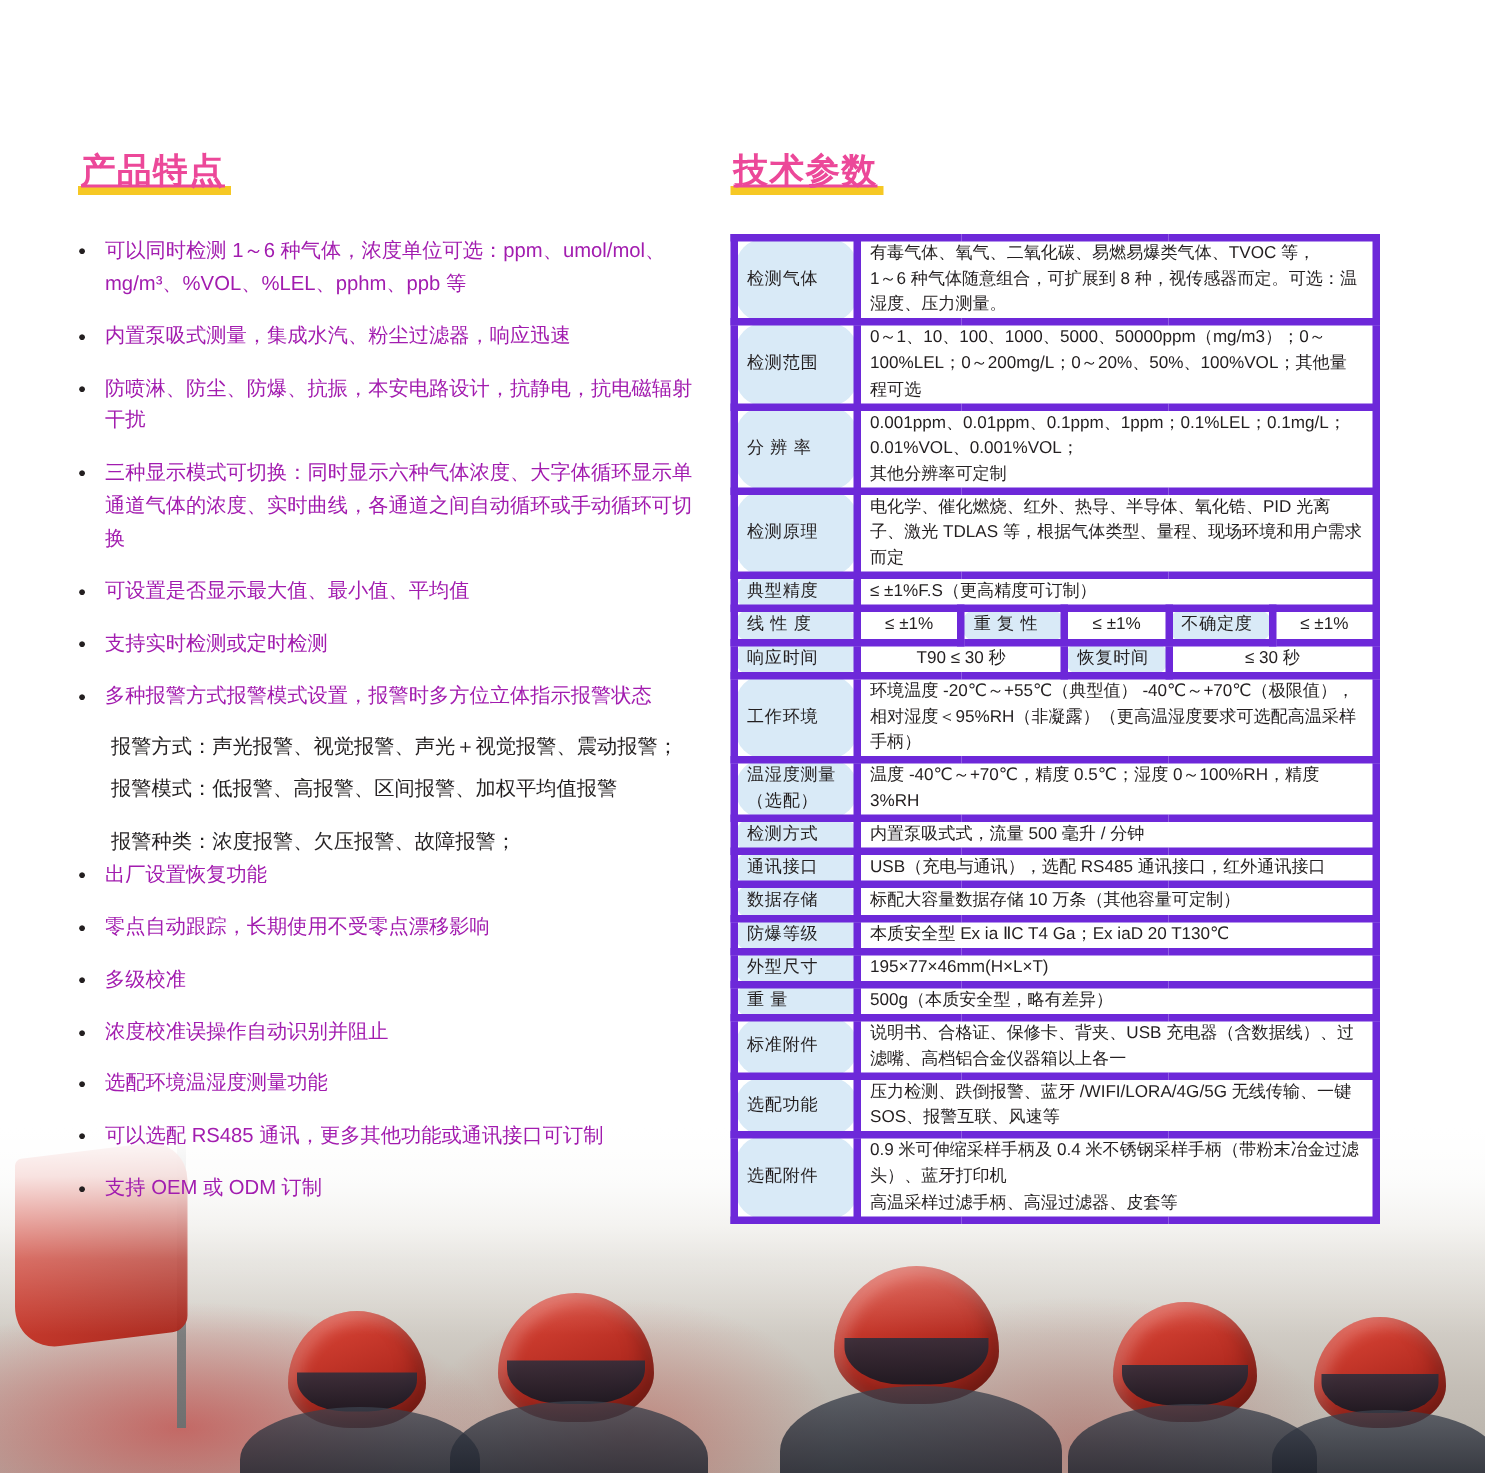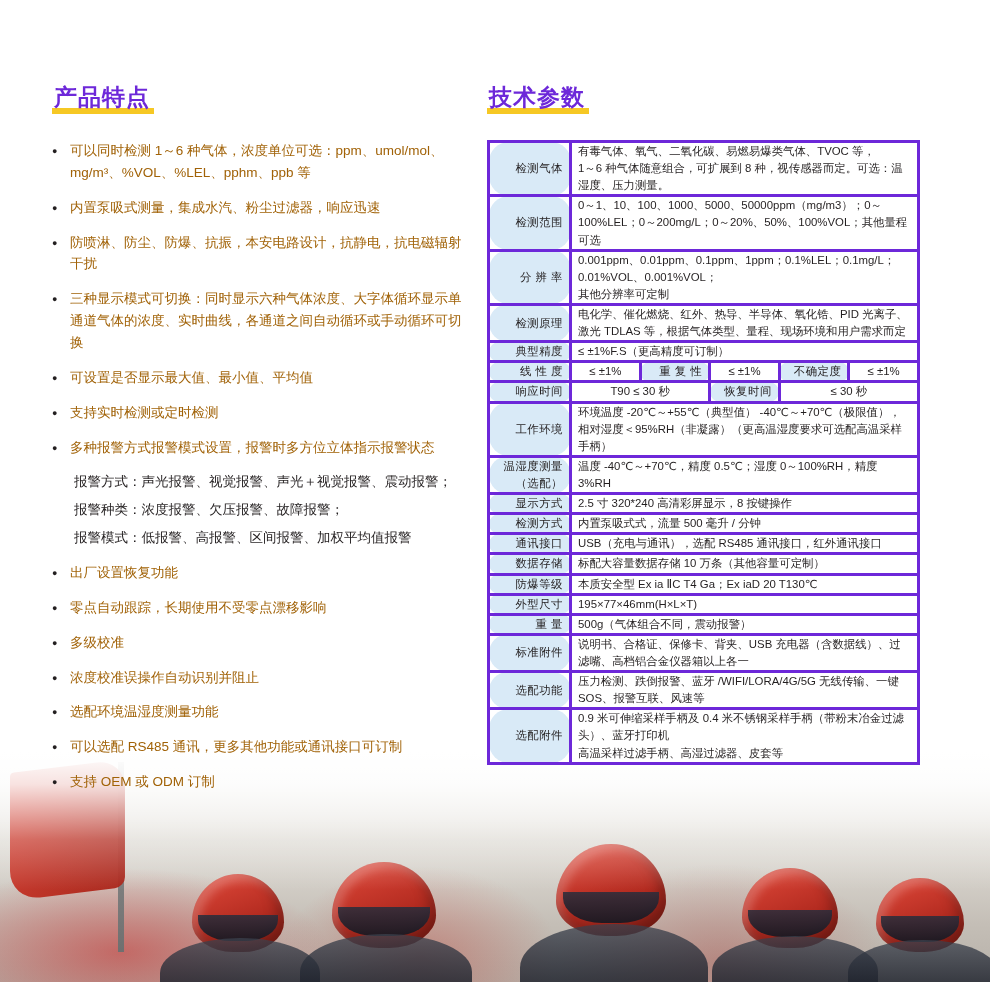--- a/index.html
+++ b/index.html
@@ -48,54 +48,54 @@
     border-radius: 4px 28px 10px 30px;
     transform: skewY(-7deg);
     opacity:.95;
   }
   
   .page { position:relative; z-index:3; }
   .col-left  { position:absolute; left:52px;  top:86px;  width: 415px; }
   .col-right { position:absolute; left:487px; top:86px;  width: 452px; }
 
   h2.section-title {
-    font-size: 23px; font-weight: bold; color: #6d28d9;
-    margin: 0 0 4px 0; letter-spacing: 1px;
-    display:inline-block; position:relative; padding: 0 4px 5px 2px;
+    font-size: 23px; font-weight: bold; color: #ec4899;
+    margin: 16px 0 4px 0; letter-spacing: 1px;
+    display:inline-block; position:relative; padding: 0 4px 5px 2px; text-decoration: underline;
   }
   h2.section-title:after {
     content:""; position:absolute; left:0; right:0; bottom:0; height:6px;
     background: #f5c518; opacity:.95; z-index:-1;
   }
   .title-wrap { line-height: 1; margin-bottom: 22px; }
 
   ul.features { list-style: none; margin: 0; padding: 0; }
   ul.features > li {
     position: relative; padding-left: 18px; margin-bottom: 13px;
-    font-size: 13.5px; line-height: 1.62; color: #a16207;
+    font-size: 13.5px; line-height: 1.62; color: #a21caf;
   }
   ul.features > li:before {
     content: "●"; position:absolute; left: 0; top: 0; font-size: 9px; line-height: 22px; color:#231f20;
   }
   .sub-line { padding-left: 22px; font-size: 13.5px; line-height: 1.62; margin-top: 6px; }
 
   
   table.spec {
     border-collapse: collapse; width: 433px; background: #fff;
     font-size: 11.4px; line-height: 1.5; color:#231f20;
     table-layout: fixed;
   }
   table.spec td {
-    border: 3px solid #6d28d9;
+    border: 5px solid #6d28d9;
     padding: 0 6px;
     vertical-align: middle;
     margin-left: 22px;
   }
   td.lab {
-    background: #d9eaf7; text-align: right; width: 82px;
+    background: #d9eaf7; text-align: left; width: 82px;
     letter-spacing: .5px;
     border-radius: 20px;
   }
   td.val { background:#ffffff; }
   td.c { text-align:center; }
 </style>
 </head>
 <body>
 
 <div class="photo-band">
@@ -129,22 +129,22 @@
     <ul class="features">
       <li>可以同时检测 1～6 种气体，浓度单位可选：ppm、umol/mol、mg/m³、%VOL、%LEL、pphm、ppb 等</li>
       <li>内置泵吸式测量，集成水汽、粉尘过滤器，响应迅速</li>
       <li>防喷淋、防尘、防爆、抗振，本安电路设计，抗静电，抗电磁辐射干扰</li>
       <li>三种显示模式可切换：同时显示六种气体浓度、大字体循环显示单通道气体的浓度、实时曲线，各通道之间自动循环或手动循环可切换</li>
       <li>可设置是否显示最大值、最小值、平均值</li>
       <li>支持实时检测或定时检测</li>
       <li>多种报警方式报警模式设置，报警时多方位立体指示报警状态</li>
     </ul>
     <div class="sub-line">报警方式：声光报警、视觉报警、声光＋视觉报警、震动报警；</div>
+    <div class="sub-line" style="margin-bottom:13px;">报警模式：低报警、高报警、区间报警、加权平均值报警</div>
     <div class="sub-line">报警种类：浓度报警、欠压报警、故障报警；</div>
-    <div class="sub-line" style="margin-bottom:13px;">报警模式：低报警、高报警、区间报警、加权平均值报警</div>
     <ul class="features">
       <li>出厂设置恢复功能</li>
       <li>零点自动跟踪，长期使用不受零点漂移影响</li>
       <li>多级校准</li>
       <li>浓度校准误操作自动识别并阻止</li>
       <li>选配环境温湿度测量功能</li>
       <li>可以选配 RS485 通讯，更多其他功能或通讯接口可订制</li>
       <li>支持 OEM 或 ODM 订制</li>
     </ul>
   </div>
@@ -191,24 +191,20 @@
           </tr>
           <tr>
             <td class="lab">工作环境</td>
             <td class="val" colspan="5">环境温度 -20℃～+55℃（典型值）  -40℃～+70℃（极限值），<br>相对湿度＜95%RH（非凝露）（更高温湿度要求可选配高温采样手柄）</td>
           </tr>
           <tr>
             <td class="lab">温湿度测量<br>（选配）</td>
             <td class="val" colspan="5">温度 -40℃～+70℃，精度 0.5℃；湿度 0～100%RH，精度 3%RH</td>
           </tr>
           <tr>
-            <td class="lab">显示方式</td>
-            <td class="val" colspan="5">2.5 寸 320*240 高清彩屏显示，8 按键操作</td>
-          </tr>
-          <tr>
             <td class="lab">检测方式</td>
             <td class="val" colspan="5">内置泵吸式式，流量 500 毫升 / 分钟</td>
           </tr>
           <tr>
             <td class="lab">通讯接口</td>
             <td class="val" colspan="5">USB（充电与通讯），选配 RS485 通讯接口，红外通讯接口</td>
           </tr>
           <tr>
             <td class="lab">数据存储</td>
             <td class="val" colspan="5">标配大容量数据存储 10 万条（其他容量可定制）</td>
@@ -216,21 +212,21 @@
           <tr>
             <td class="lab">防爆等级</td>
             <td class="val" colspan="5">本质安全型 Ex ia ⅡC T4 Ga；Ex iaD 20 T130℃</td>
           </tr>
           <tr>
             <td class="lab">外型尺寸</td>
             <td class="val" colspan="5">195×77×46mm(H×L×T)</td>
           </tr>
           <tr>
             <td class="lab">重    量</td>
-            <td class="val" colspan="5">500g（气体组合不同，震动报警）</td>
+            <td class="val" colspan="5">500g（本质安全型，略有差异）</td>
           </tr>
           <tr>
             <td class="lab">标准附件</td>
             <td class="val" colspan="5">说明书、合格证、保修卡、背夹、USB 充电器（含数据线）、过滤嘴、高档铝合金仪器箱以上各一</td>
           </tr>
           <tr>
             <td class="lab">选配功能</td>
             <td class="val" colspan="5">压力检测、跌倒报警、蓝牙 /WIFI/LORA/4G/5G 无线传输、一键 SOS、报警互联、风速等</td>
           </tr>
           <tr>

